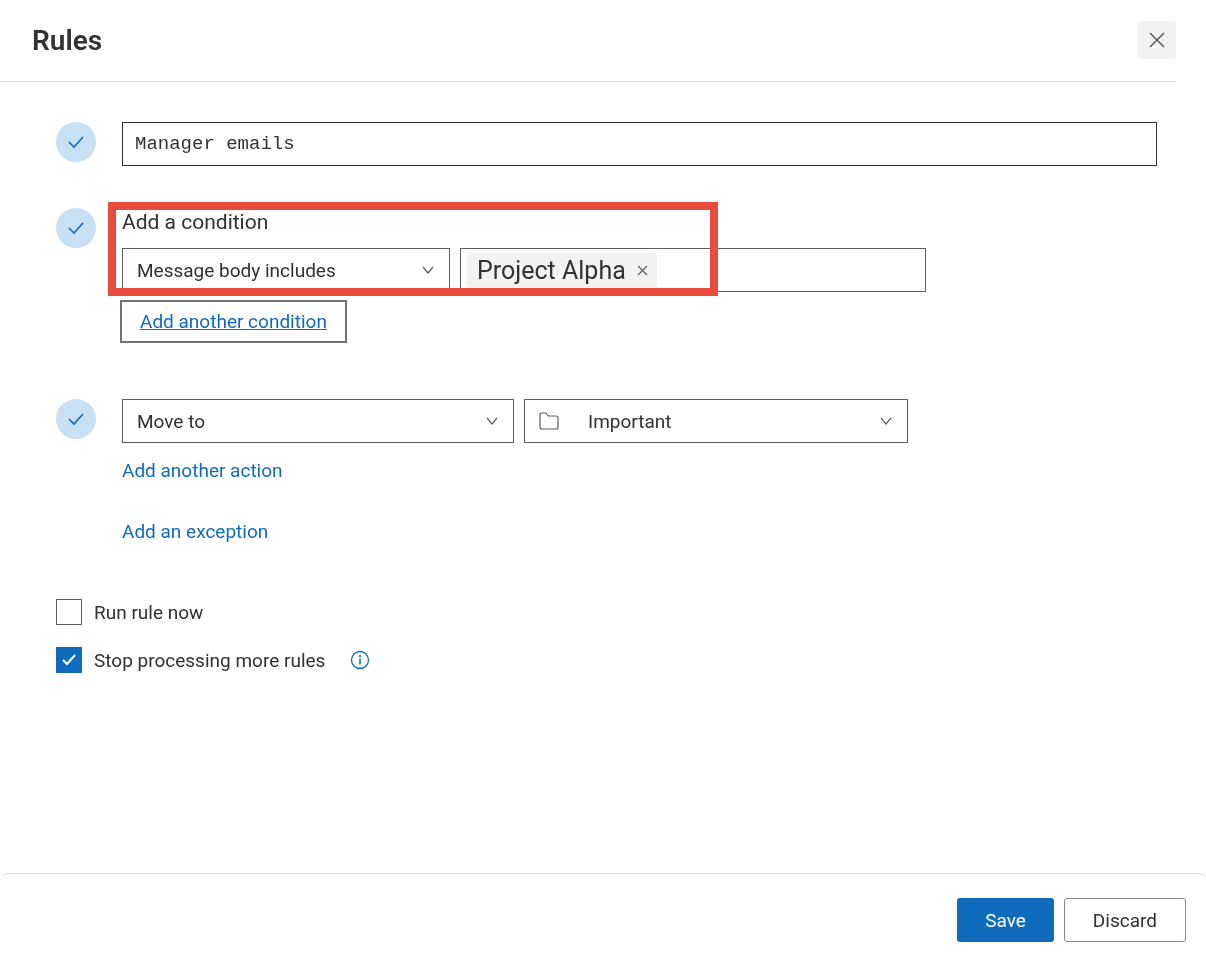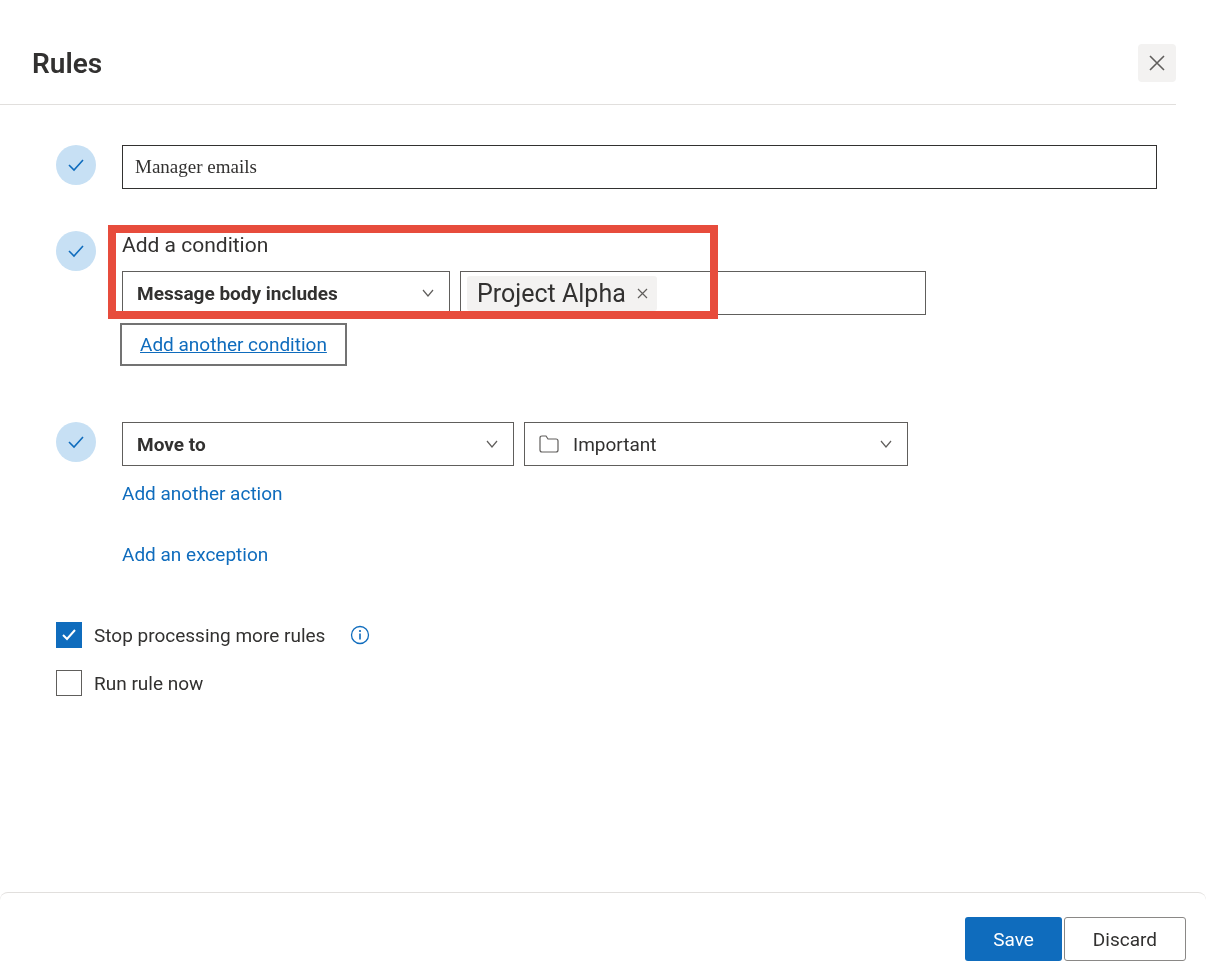--- a/index.html
+++ b/index.html
@@ -12,21 +12,21 @@
   .page {
     width: 1206px;
     height: 978px;
     position: relative;
     background: #fff;
   }
   .header {
     display: flex;
     justify-content: space-between;
     align-items: center;
-    padding: 44px 30px 22px 32px;
+    padding: 21px 30px 22px 32px;
     text-align: right;
   }
   .title {
     font-size: 28px;
     font-weight: 600;
   }
   .close-btn {
     width: 38px; height: 38px;
     display: flex; align-items: center; justify-content: center;
     background: #f3f2f1;
@@ -56,21 +56,21 @@
   }
   .row-body {
     flex: 1;
   }
   .rule-name-input {
     width: 1035px;
     height: 44px;
     border: 1px solid #323130;
     padding: 8px 12px;
     font-size: 19px;
-    font-family: Liberation Serif, serif;
+    font-family: Liberation Mono, monospace;
     color: #323130;
   }
   .section-label {
     font-size: 21px;
     font-weight: 400;
     margin-bottom: 14px;
     margin-top: 2px;
   }
   .highlight-box {
     position: absolute;
@@ -86,21 +86,20 @@
   .dropdown {
     height: 44px;
     border: 1px solid #605e5c;
     display: flex;
     align-items: center;
     justify-content: space-between;
     padding: 4px 14px;
     font-size: 19px;
     background: #fff;
     cursor: pointer;
-    font-weight: bold;
   }
   .dropdown.condition-type { width: 328px; }
   .tag-input {
     width: 466px;
     height: 44px;
     border: 1px solid #605e5c;
     display: flex;
     align-items: center;
     padding: 0 6px;
     gap: 6px;
@@ -135,21 +134,21 @@
     border: 1px solid #605e5c;
     display: flex;
     align-items: center;
     padding: 0 14px;
     font-size: 19px;
     background: #fff;
     gap: 14px;
     cursor: pointer;
     justify-content: space-between;
   }
-  .folder-left { display:flex; align-items:center; gap:14px; }
+  .folder-left { display:flex; align-items:center; gap:29px; }
   .checkbox-row {
     display: flex;
     align-items: center;
     gap: 12px;
     margin-bottom: 22px;
     margin-left: 0;
   }
   .checkbox {
     width: 26px; height: 26px;
     border: 1px solid #605e5c;
@@ -165,24 +164,24 @@
   }
   .info-icon {
     width: 22px; height: 22px;
     margin-left: 12px;
     display:flex; align-items:center; justify-content:center;
   }
   .footer {
     position: absolute;
     bottom: 0; right: 0;
     width: 100%;
-    padding: 24px 20px 17px 0;
+    padding: 24px 20px 36px 0;
     display: flex;
     justify-content: flex-end;
-    gap: 2px;
+    gap: 10px;
     border-top: 1px solid #e1dfdd;
     border-radius: 8px;
   }
   .btn {
     height: 44px;
     padding: 0 28px;
     font-size: 19px;
     border-radius: 3px;
     cursor: pointer;
     display:flex; align-items:center; justify-content:center;
@@ -293,40 +292,40 @@
           <span class="link-btn">Add another action</span>
           <div style="height:18px;"></div>
           <span class="link-btn">Add an exception</span>
         </div>
       </div>
     </div>
 
     <div style="height:20px;"></div>
 
     <div class="checkbox-row">
+      <div class="checkbox"></div>
+      <span class="cb-label">Run rule now</span>
+    </div>
+
+    <div class="checkbox-row">
       <div class="checkbox checked">
         <svg width="18" height="18" viewBox="0 0 18 18">
           <path d="M3 9 L7 13 L15 4" stroke="#ffffff" stroke-width="2" fill="none"></path>
         </svg>
       </div>
       <span class="cb-label">Stop processing more rules</span>
       <span class="info-icon">
         <svg width="20" height="20" viewBox="0 0 20 20">
           <circle cx="10" cy="10" r="8.5" stroke="#0f6cbd" stroke-width="1.3" fill="none"></circle>
           <circle cx="10" cy="6" r="1.1" fill="#0f6cbd"></circle>
           <rect x="9.2" y="8.5" width="1.6" height="6" fill="#0f6cbd"></rect>
         </svg>
       </span>
     </div>
 
-    <div class="checkbox-row">
-      <div class="checkbox"></div>
-      <span class="cb-label">Run rule now</span>
-    </div>
-
   </div>
 
   <div class="footer">
     <button class="btn btn-primary">Save</button>
     <button class="btn btn-secondary">Discard</button>
   </div>
 
 </div>
 
 </body></html>

